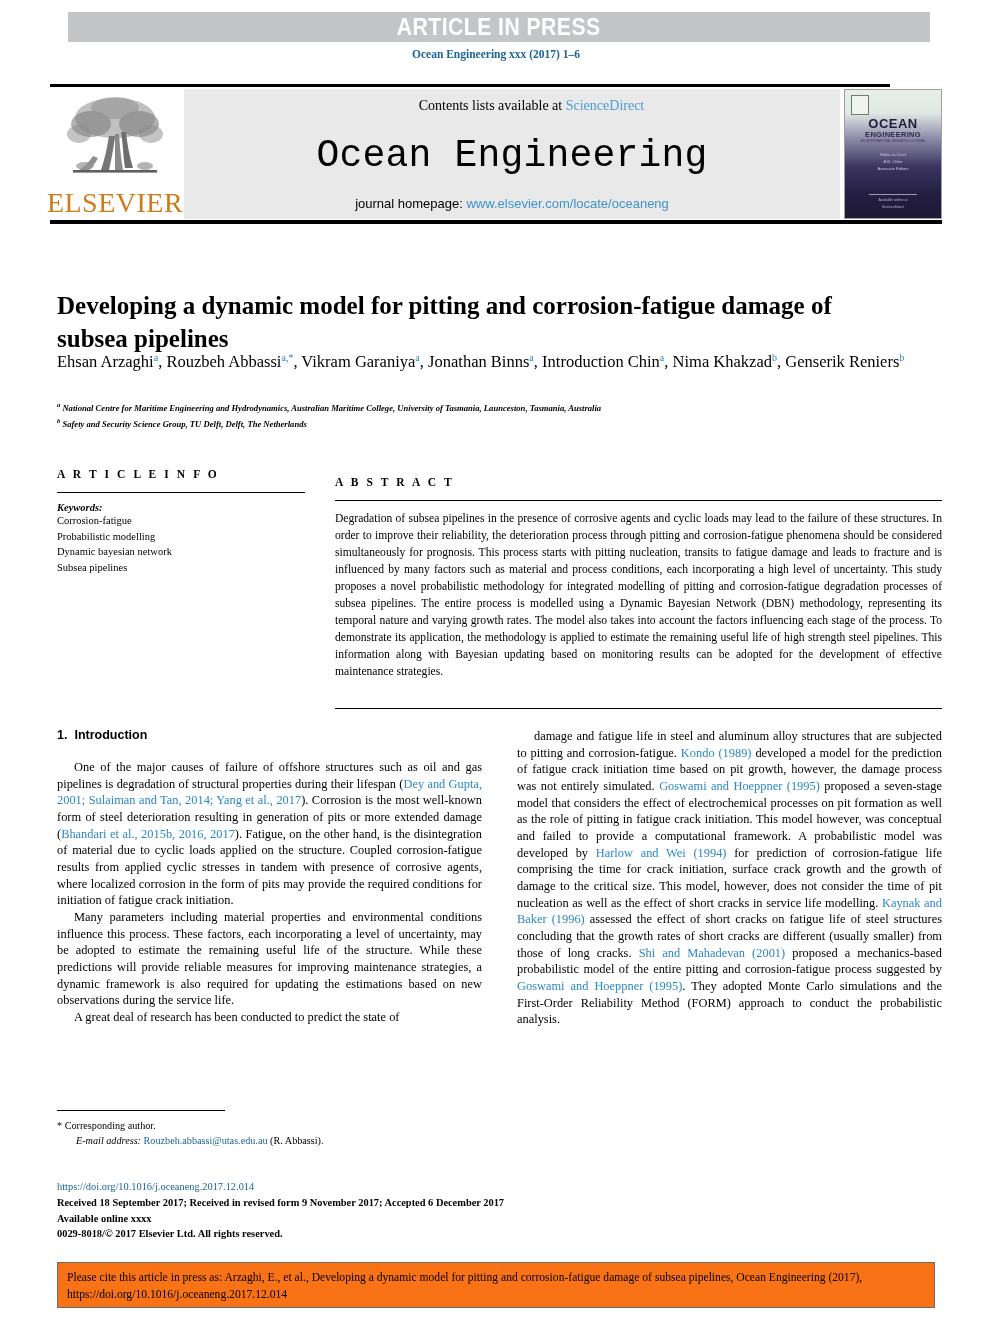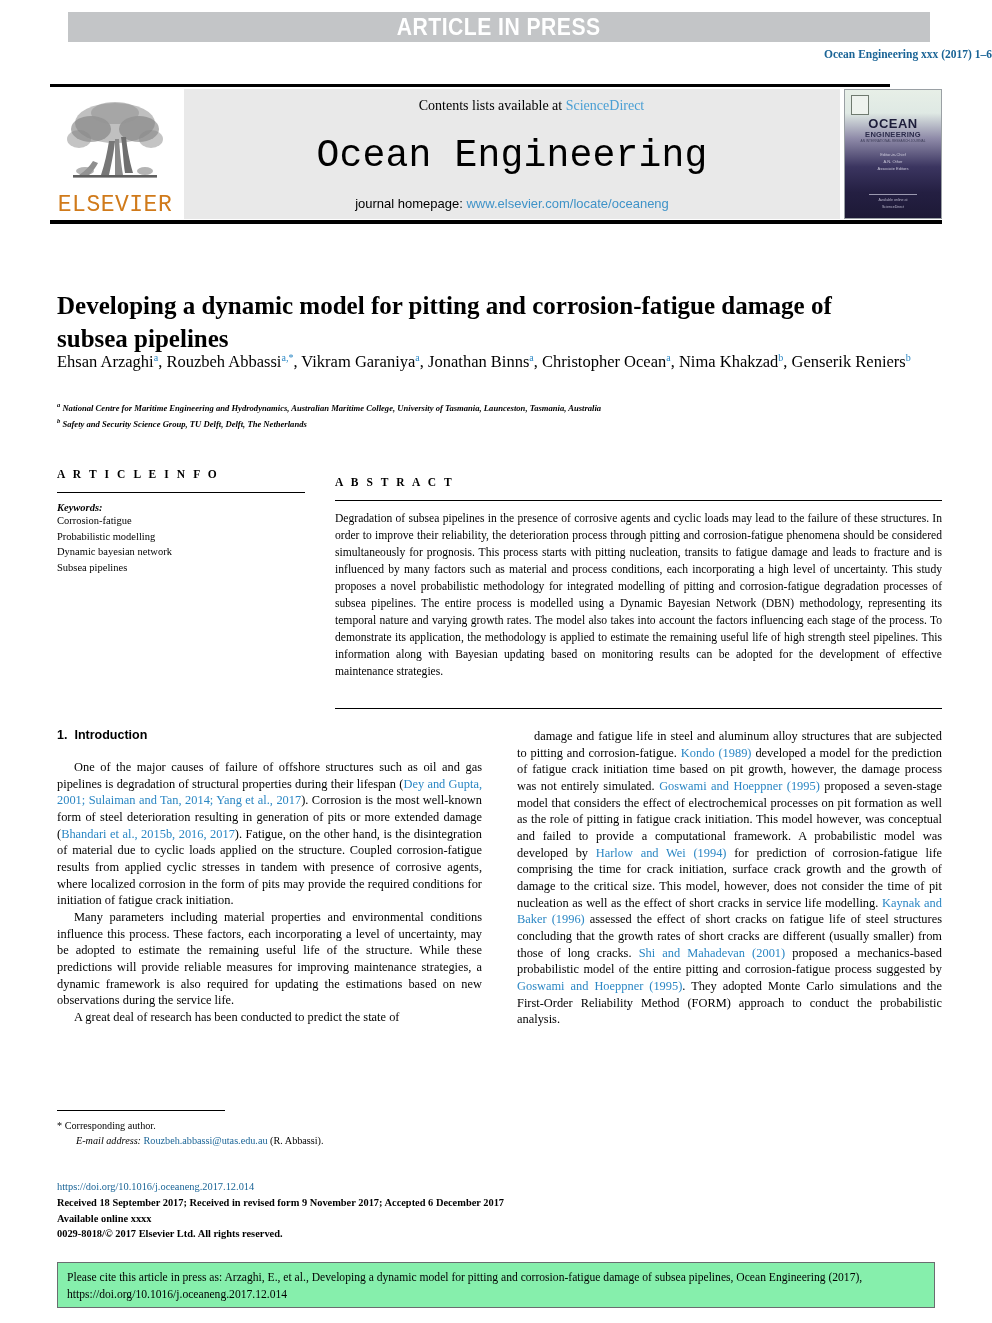--- a/index.html
+++ b/index.html
@@ -35,21 +35,21 @@
     letter-spacing: 0.5px;
     color: #ffffff;
     transform: scaleX(0.92);
   }
 
   .journal-ref {
     position: absolute;
     left: 0;
     top: 48px;
     width: 992px;
-    text-align: right;
+    text-align: center;
     font-family: "Liberation Serif", serif;
     font-weight: bold;
     font-size: 11.5px;
     color: #1a6496;
   }
 
   
   .masthead {
     position: absolute;
     left: 50px;
@@ -81,22 +81,22 @@
     flex: 0 0 130px;
     display: flex;
     flex-direction: column;
     align-items: center;
     justify-content: flex-end;
     padding-bottom: 2px;
     box-sizing: border-box;
   }
   .tree-svg { display:block; }
   .elsevier-word {
-    font-family: Liberation Mono, monospace;
-    font-size: 23px;
+    font-family: Liberation Serif, serif;
+    font-size: 28px;
     letter-spacing: 0.5px;
     color: #d07a1a;
     line-height: 1;
     margin-top: 1px;
   }
   .mast-center {
     flex: 1 1 auto;
     background: #e9e9e9;
     display: flex;
     flex-direction: column;
@@ -318,21 +318,21 @@
   }
   .pubinfo .doi { color: #1a6496; font-weight: normal; }
 
   
   .cite-box {
     position: absolute;
     left: 57px;
     top: 1262px;
     width: 878px;
     height: 46px;
-    background: #86efac;
+    background: #f97316;
     border: 1px solid #6a6d70;
     box-sizing: border-box;
     padding: 6px 9px;
   }
   .cite-box .txt {
     font-size: 11.6px;
     line-height: 1.5;
     font-family: "Liberation Serif", serif;
   }
 </style>
@@ -399,21 +399,21 @@
         <div>ScienceDirect</div>
       </div>
     </div>
   </div>
 
   <div class="mast-rule-bottom"></div>
 </div>
 
 <h1 class="title">Developing a dynamic model for pitting and corrosion-fatigue damage of subsea pipelines</h1>
 
-<div class="authors"><span>Ehsan Arzaghi</span><sup>a</sup>, <span>Rouzbeh Abbassi</span><sup>a,*</sup>, <span>Vikram Garaniya</span><sup>a</sup>, <span>Jonathan Binns</span><sup>a</sup>, <span>Christopher Ocean</span><sup>a</sup>, <span>Nima Khakzad</span><sup>b</sup>, <span>Genserik Reniers</span><sup>b</sup></div>
+<div class="authors"><span>Ehsan Arzaghi</span><sup>a</sup>, <span>Rouzbeh Abbassi</span><sup>a,*</sup>, <span>Vikram Garaniya</span><sup>a</sup>, <span>Jonathan Binns</span><sup>a</sup>, <span>Introduction Chin</span><sup>a</sup>, <span>Nima Khakzad</span><sup>b</sup>, <span>Genserik Reniers</span><sup>b</sup></div>
 
 <div class="affils">
     <div><sup>a</sup> National Centre for Maritime Engineering and Hydrodynamics, Australian Maritime College, University of Tasmania, Launceston, Tasmania, Australia</div>
     <div><sup>b</sup> Safety and Security Science Group, TU Delft, Delft, The Netherlands</div>
   </div>
 
 <div class="info-abs">
   <div class="col-info">
     <div class="sec-head">A R T I C L E   I N F O</div>
     <div class="hr-thin"></div>

